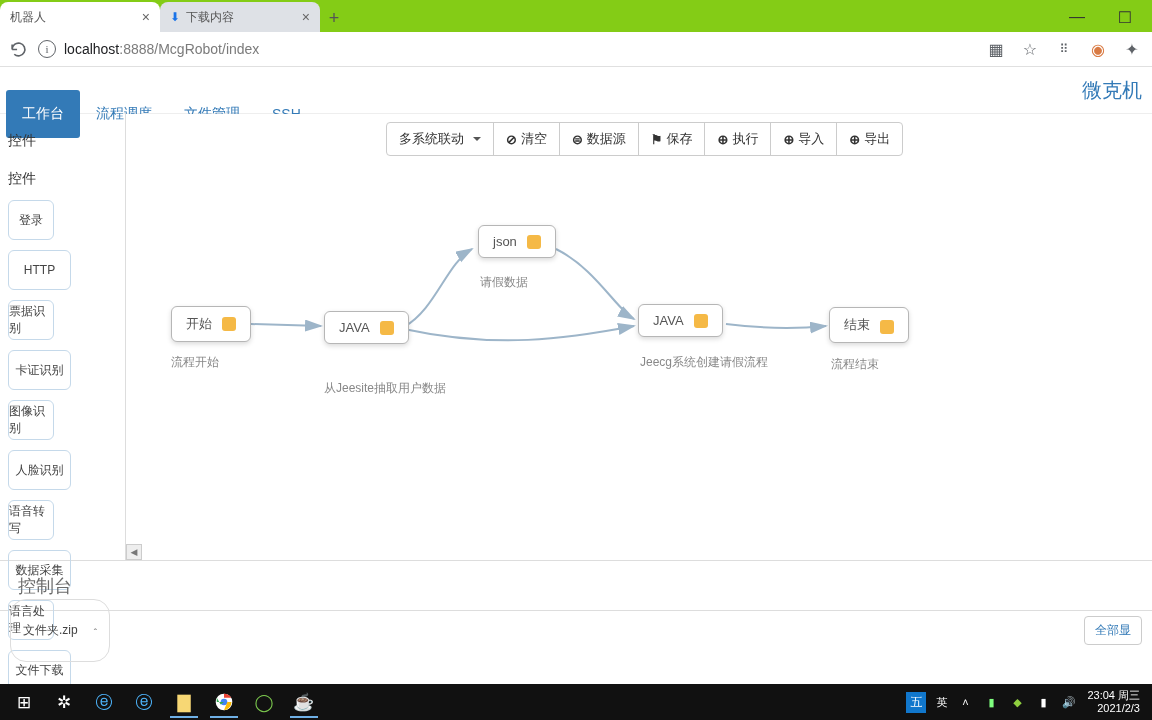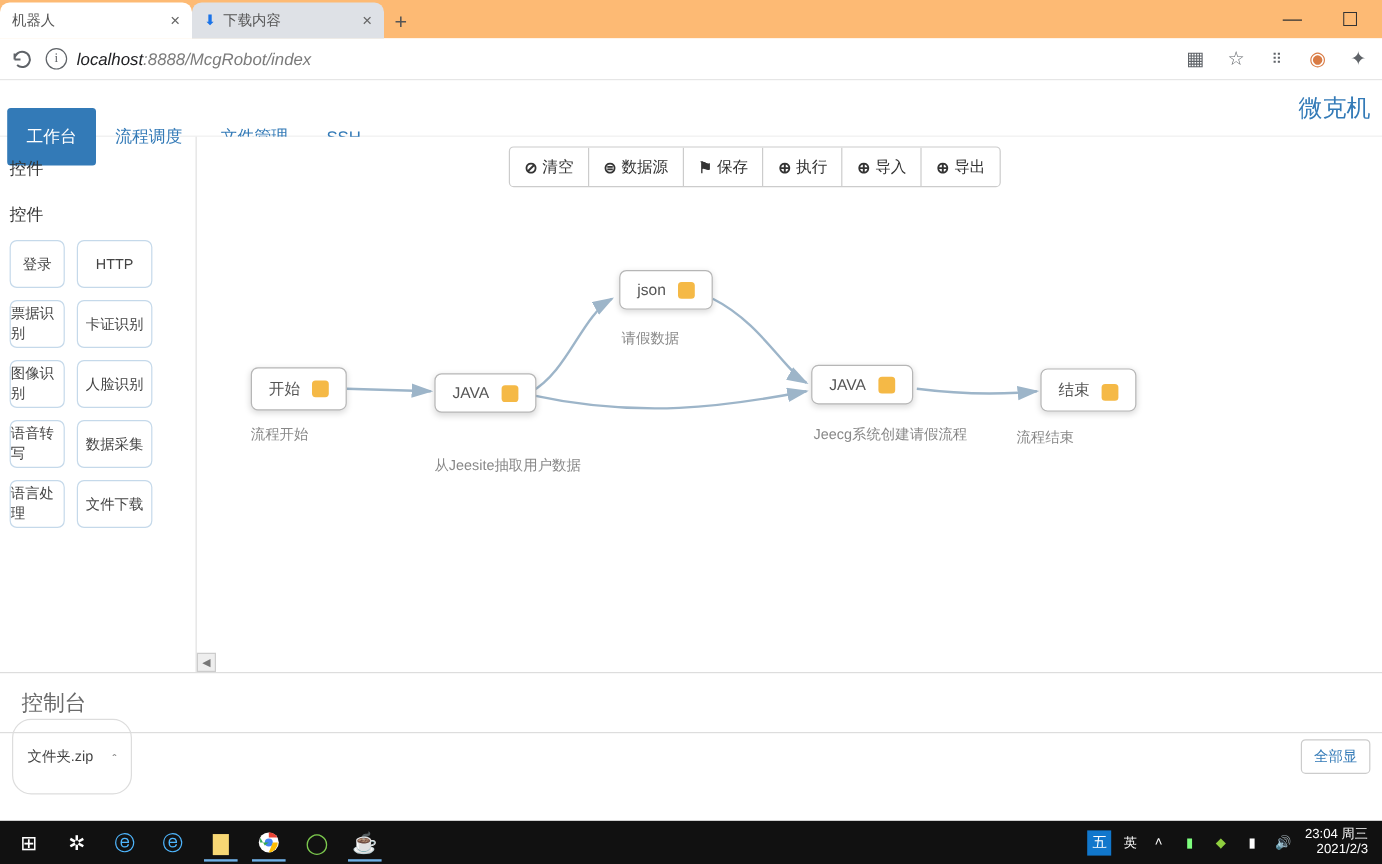--- a/index.html
+++ b/index.html
@@ -1,44 +1,44 @@
 <!DOCTYPE html>
 <html><head>
   <meta charset="utf-8">
   <style>
     * { margin: 0; padding: 0; box-sizing: border-box; font-family: "Microsoft YaHei", Arial, sans-serif; }
     body { width: 1152px; height: 720px; background: #fff; overflow: hidden; position: relative; }
 
     
-    .browser-tabs { height: 32px; background: #fdba74; display: flex; align-items: flex-end; padding-left: 0; }
+    .browser-tabs { height: 32px; background: #84cc16; display: flex; align-items: flex-end; padding-left: 0; }
     .tab { height: 30px; background: #fff; border-radius: 8px 8px 0 0; display: flex; align-items: center; padding: 0 10px; font-size: 12px; color: #555; min-width: 160px; max-width: 200px; position: relative; }
     .tab.inactive { background: #dee1e6; }
     .tab-close { margin-left: auto; color: #666; cursor: pointer; font-size: 14px; }
     .tab-dl-icon { color: #1a73e8; margin-right: 6px; }
     .new-tab { width: 28px; height: 28px; display: flex; align-items: center; justify-content: center; color: #555; font-size: 18px; cursor: pointer; }
     .win-controls { margin-left: auto; display: flex; gap: 18px; padding-right: 12px; color: #333; }
     .win-btn { width: 30px; height: 30px; display:flex; align-items:center; justify-content:center; }
 
     .addr-bar { height: 35px; background: #fff; display: flex; align-items: center; padding: 0 6px; border-bottom: 1px solid #e0e0e0; gap: 8px; }
     .reload { width: 24px; height: 24px; display: flex; align-items: center; justify-content: center; color: #5f6368; }
     .info-icon { width: 18px; height: 18px; display: inline-flex; align-items: center; justify-content: center; border: 1.5px solid #5f6368; border-radius: 50%; font-size: 11px; color: #5f6368; font-family: serif; }
-    .url { font-size: 14px; color: #7b7b7b; flex: 1; font-style: italic; }
+    .url { font-size: 14px; color: #7b7b7b; flex: 1; }
     .url .host { color: #202124; }
     .addr-icons { display: flex; gap: 14px; padding-right: 4px; color: #5f6368; }
     .addr-icons > span { width: 20px; height:20px; display:inline-flex; align-items:center; justify-content:center; }
 
     
     .top-nav { height: 47px; background: #fff; display: flex; align-items: center; padding: 0 10px 0 6px; border-bottom: 1px solid #eee; }
     .nav-item { padding: 15px 16px; font-size: 14px; color: #337ab7; cursor: pointer; margin-top: 48px; }
     .nav-item.active { background: #337ab7; color: #fff; border-radius: 3px; }
     .brand { margin-left: auto; font-size: 20px; color: #337ab7; }
 
     
     .workspace { display: flex; height: 446px; }
-    .sidebar { width: 164px; border-right: 1px solid #ddd; padding: 10px 8px; }
+    .sidebar { width: 126px; border-right: 1px solid #ddd; padding: 10px 8px; }
     .side-h { font-size: 14px; color: #333; padding: 8px 0 12px 0; }
     .palette { display: flex; flex-wrap: wrap; gap: 10px; }
     .pal-item { width: 63px; height: 40px; border: 1px solid #c5d9ea; border-radius: 6px; display: flex; align-items: center; justify-content: center; font-size: 12px; color: #444; cursor: grab; }
     .pal-item.half { width: 46px; }
 
     
     .canvas-wrap { flex: 1; position: relative; background: #fff; }
     .collapse-btn { position: absolute; left: 0; bottom: 0; width: 16px; height: 16px; background: #eee; border:1px solid #ccc; font-size: 9px; display:flex; align-items:center; justify-content:center; color:#777; }
     .toolbar { position: absolute; top: 8px; left: 260px; display: flex; border: 1px solid #ccc; border-radius: 4px; overflow: hidden; background: #fff; }
     .tb-btn { padding: 7px 12px; font-size: 13px; color: #333; border-left: 1px solid #ccc; cursor: pointer; display: flex; align-items: center; gap: 4px; }
@@ -134,20 +134,21 @@
       <div class="pal-item half">语音转写</div>
       <div class="pal-item">数据采集</div>
       <div class="pal-item half">语言处理</div>
       <div class="pal-item">文件下载</div>
     </div>
   </div>
 
   <div class="canvas-wrap">
 
     <div class="toolbar">
+      <div class="tb-btn caret">多系统联动</div>
       <div class="tb-btn">
           <span class="glyph">⊘</span>
           <span>清空</span>
         </div>
       <div class="tb-btn">
           <span class="glyph">⊜</span>
           <span>数据源</span>
         </div>
       <div class="tb-btn">
           <span class="glyph">⚑</span>
@@ -201,21 +202,21 @@
     <div class="node" style="left:512px; top:190px;">
       <span>JAVA</span>
       <span class="port"></span>
     </div>
     <div class="node-label" style="left:514px; top:240px;">Jeecg系统创建请假流程</div>
 
     <div class="node" style="left:703px; top:193px;align-items:flex-end;">
       <span>结束</span>
       <span class="port"></span>
     </div>
-    <div class="node-label" style="left:683px; top:242px;">流程结束</div>
+    <div class="node-label" style="left:705px; top:242px;">流程结束</div>
 
     <div class="collapse-btn">◀</div>
   </div>
 </div>
 
 <div class="console">
   <div class="console-title">控制台</div>
   <div class="console-right">
     <span><span class="stop-sq"></span></span>
   </div>

